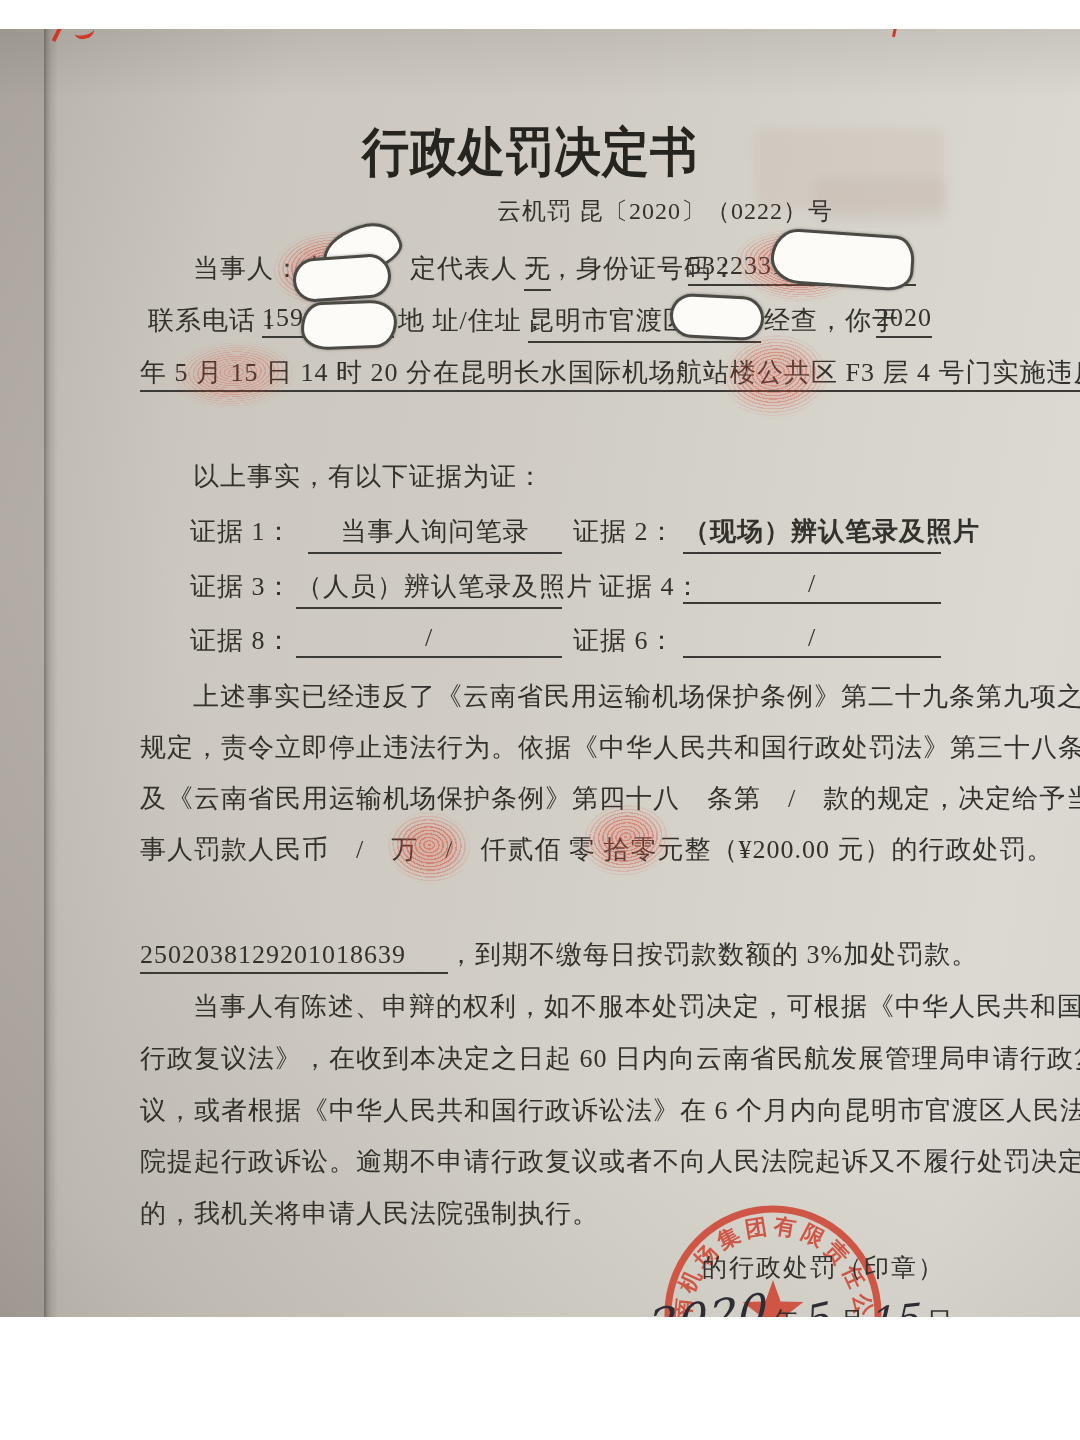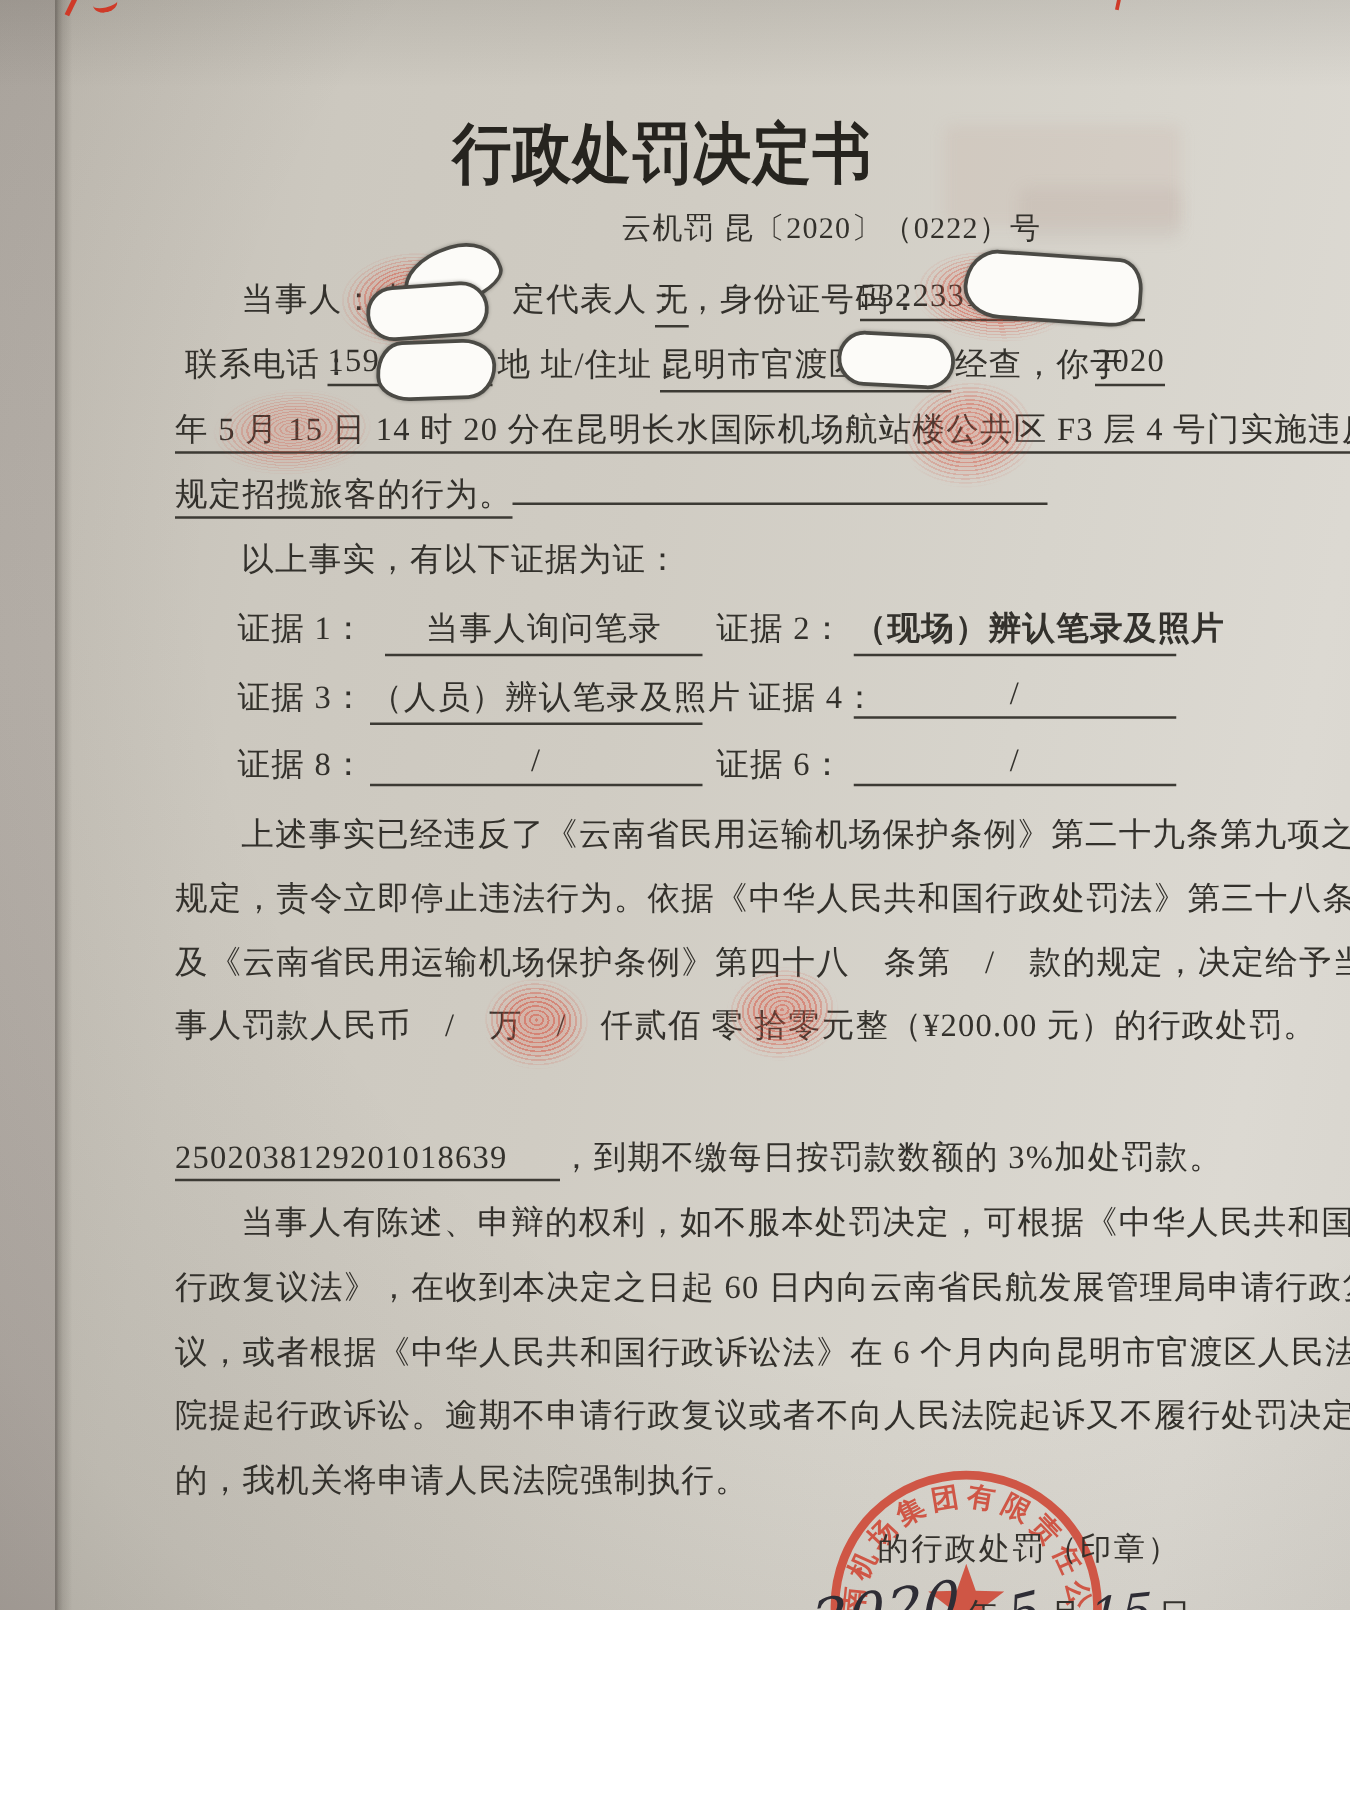--- a/index.html
+++ b/index.html
@@ -1,18 +1,18 @@
 <!DOCTYPE html>
 <html><head>
 <meta charset="utf-8">
 <style>
   html,body{margin:0;padding:0;}
   #page{position:relative;width:1080px;height:1288px;overflow:hidden;
     background:linear-gradient(100deg,#b7b1a9 0%,#c3beb5 4%,#ccc8bf 22%,#d0ccc3 45%,#d7d4cc 70%,#dcd9d2 88%,#d8d5ce 100%);
-    font-family:"Liberation Serif","DejaVu Serif",serif;color:#33312c;}
+    font-family:"Liberation Serif","DejaVu Serif",serif;color:#33312c;margin-top:29px;}
   
   .fold-strip{position:absolute;left:0;top:0;width:46px;height:100%;
     background:linear-gradient(180deg,#b2aca5 0%,#b8b2ab 40%,#b5aea8 100%);z-index:1;}
   .fold-line{position:absolute;left:44px;top:0;width:14px;height:100%;
     background:linear-gradient(90deg,rgba(90,85,78,.55),rgba(120,114,106,.25) 45%,rgba(160,155,147,0));z-index:1;}
   .vignette{position:absolute;inset:0;z-index:1;pointer-events:none;
     background:radial-gradient(ellipse at 70% 35%,rgba(0,0,0,0) 55%,rgba(55,50,42,.10) 88%,rgba(55,50,42,.18) 100%);}
   .topshade{position:absolute;left:0;top:0;width:100%;height:70px;z-index:1;
     background:linear-gradient(180deg,rgba(70,65,58,.12),rgba(70,65,58,0));}
   .ghost{position:absolute;z-index:1;filter:blur(5px);border-radius:8px;}
@@ -84,21 +84,20 @@
   <div class="fline" style="top:274px;">
     <span class="frag" style="left:148px;">联系电话：</span>
     <span class="frag u" style="left:262px;"><span>15912</span><span class="sp" style="width:62px;"></span></span>
     <span class="frag" style="left:398px;">地 址/住址：</span>
     <span class="frag u" style="left:528px;"><span>昆明市官渡区大</span><span class="sp" style="width:44px;"></span></span>
     <span class="frag" style="left:764px;">经查，你于</span>
     <span class="frag u" style="left:876px;">2020</span>
   </div>
 
   <div class="line" style="top:326px;"><span class="u">年 5 月 15 日 14 时 20 分在昆明长水国际机场航站楼公共区 F3 层 4 号门实施违反</span></div>
-  <div class="line" style="top:378px;"><span class="u">规定招揽旅客的行为。</span><span class="u sp" style="width:428px;"></span></div>
 
   <div class="line indent" style="top:430px;">以上事实，有以下证据为证：</div>
 
   <div class="fline" style="top:485px;">
     <span class="frag" style="left:190px;">证据 1：</span>
     <span class="frag u ctr" style="left:308px;width:254px;">当事人询问笔录</span>
     <span class="frag" style="left:573px;">证据 2：</span>
     <span class="frag u ctr" style="left:683px;width:258px;font-weight:bold;">（现场）辨认笔录及照片</span>
   </div>
   <div class="fline" style="top:540px;">

